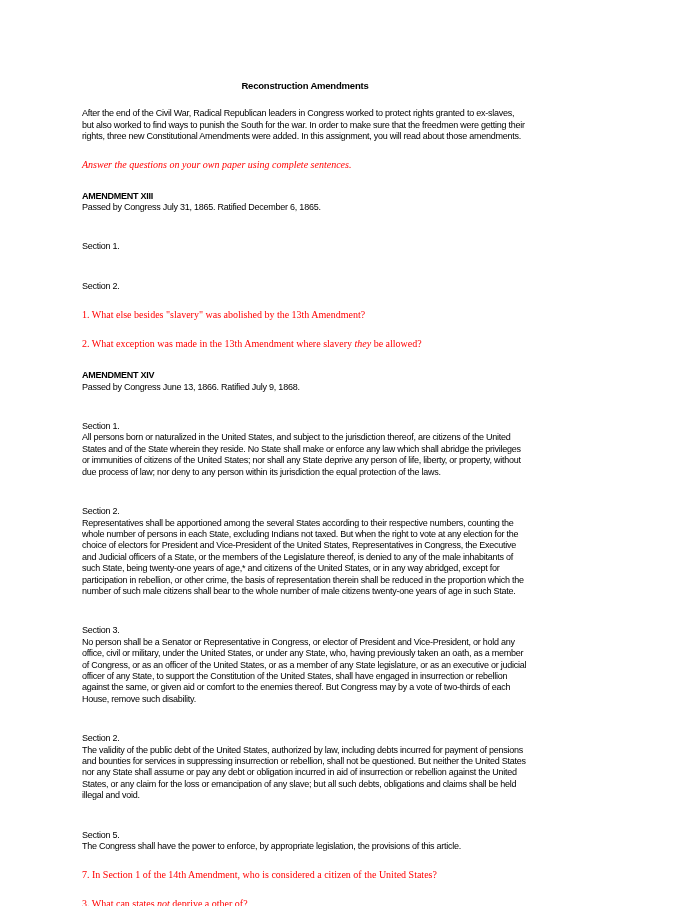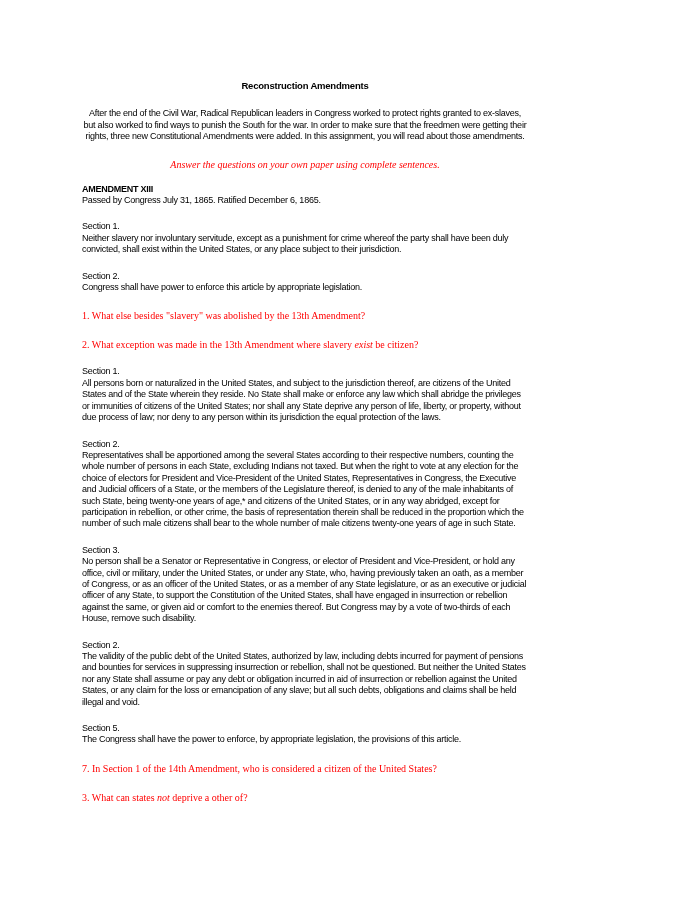--- a/index.html
+++ b/index.html
@@ -22,42 +22,40 @@
     color: #000000;
   }
   .doc-title {
     font-size: 9.5px;
     font-weight: bold;
     text-align: center;
     letter-spacing: -0.2px;
   }
   .intro {
     margin-top: 17px;
-    text-align: center;
   }
   .handwriting {
     font-family: cursive;
     color: #ff0000;
     font-size: 10px;
     line-height: 12px;
     letter-spacing: 0;
   }
   .instruction {
     margin-top: 16px;
     font-style: italic;
-    text-align: center;
   }
   .amendment-head {
-    margin-top: 13px;
+    margin-top: 20px;
   }
   .amendment-head .head-label {
     font-weight: bold;
   }
   .section {
-    margin-top: 15px;
+    margin-top: 28px;
   }
   .question {
     margin-top: 17px;
   }
   .question .q-italic {
     font-style: italic;
   }
 </style>
 </head>
 <body>
@@ -70,36 +68,38 @@
 
   <div class="handwriting instruction">Answer the questions on your own paper using complete sentences.</div>
 
   <div class="amendment-head">
     <div class="head-label">AMENDMENT XIII</div>
     <div>Passed by Congress July 31, 1865. Ratified December 6, 1865.</div>
   </div>
 
   <div class="section">
     <div>Section 1.</div>
-    <div>Neither slavery nor involuntary servitude, except as a punishment for crime whereof the party shall have been duly convicted, shall exist within the United States, or any place subject to their jurisdiction.</div>
   </div>
 
   <div class="section">
     <div>Section 2.</div>
-    <div>Congress shall have power to enforce this article by appropriate legislation.</div>
   </div>
 
   <div class="handwriting question">
     <span>1. What else besides "slavery" was abolished by the 13th Amendment?</span><span class="q-italic"></span><span></span>
   </div>
 
   <div class="handwriting question">
-    <span>2. What exception was made in the 13th Amendment where slavery </span><span class="q-italic">exist</span><span> be citizen?</span>
+    <span>2. What exception was made in the 13th Amendment where slavery </span><span class="q-italic">they</span><span> be allowed?</span>
   </div>
 
+  <div class="amendment-head">
+    <div class="head-label">AMENDMENT XIV</div>
+    <div>Passed by Congress June 13, 1866. Ratified July 9, 1868.</div>
+  </div>
 
   <div class="section">
     <div>Section 1.</div>
     <div>All persons born or naturalized in the United States, and subject to the jurisdiction thereof, are citizens of the United States and of the State wherein they reside. No State shall make or enforce any law which shall abridge the privileges or immunities of citizens of the United States; nor shall any State deprive any person of life, liberty, or property, without due process of law; nor deny to any person within its jurisdiction the equal protection of the laws.</div>
   </div>
 
   <div class="section">
     <div>Section 2.</div>
     <div>Representatives shall be apportioned among the several States according to their respective numbers, counting the whole number of persons in each State, excluding Indians not taxed. But when the right to vote at any election for the choice of electors for President and Vice-President of the United States, Representatives in Congress, the Executive and Judicial officers of a State, or the members of the Legislature thereof, is denied to any of the male inhabitants of such State, being twenty-one years of age,* and citizens of the United States, or in any way abridged, except for participation in rebellion, or other crime, the basis of representation therein shall be reduced in the proportion which the number of such male citizens shall bear to the whole number of male citizens twenty-one years of age in such State.</div>
   </div>

